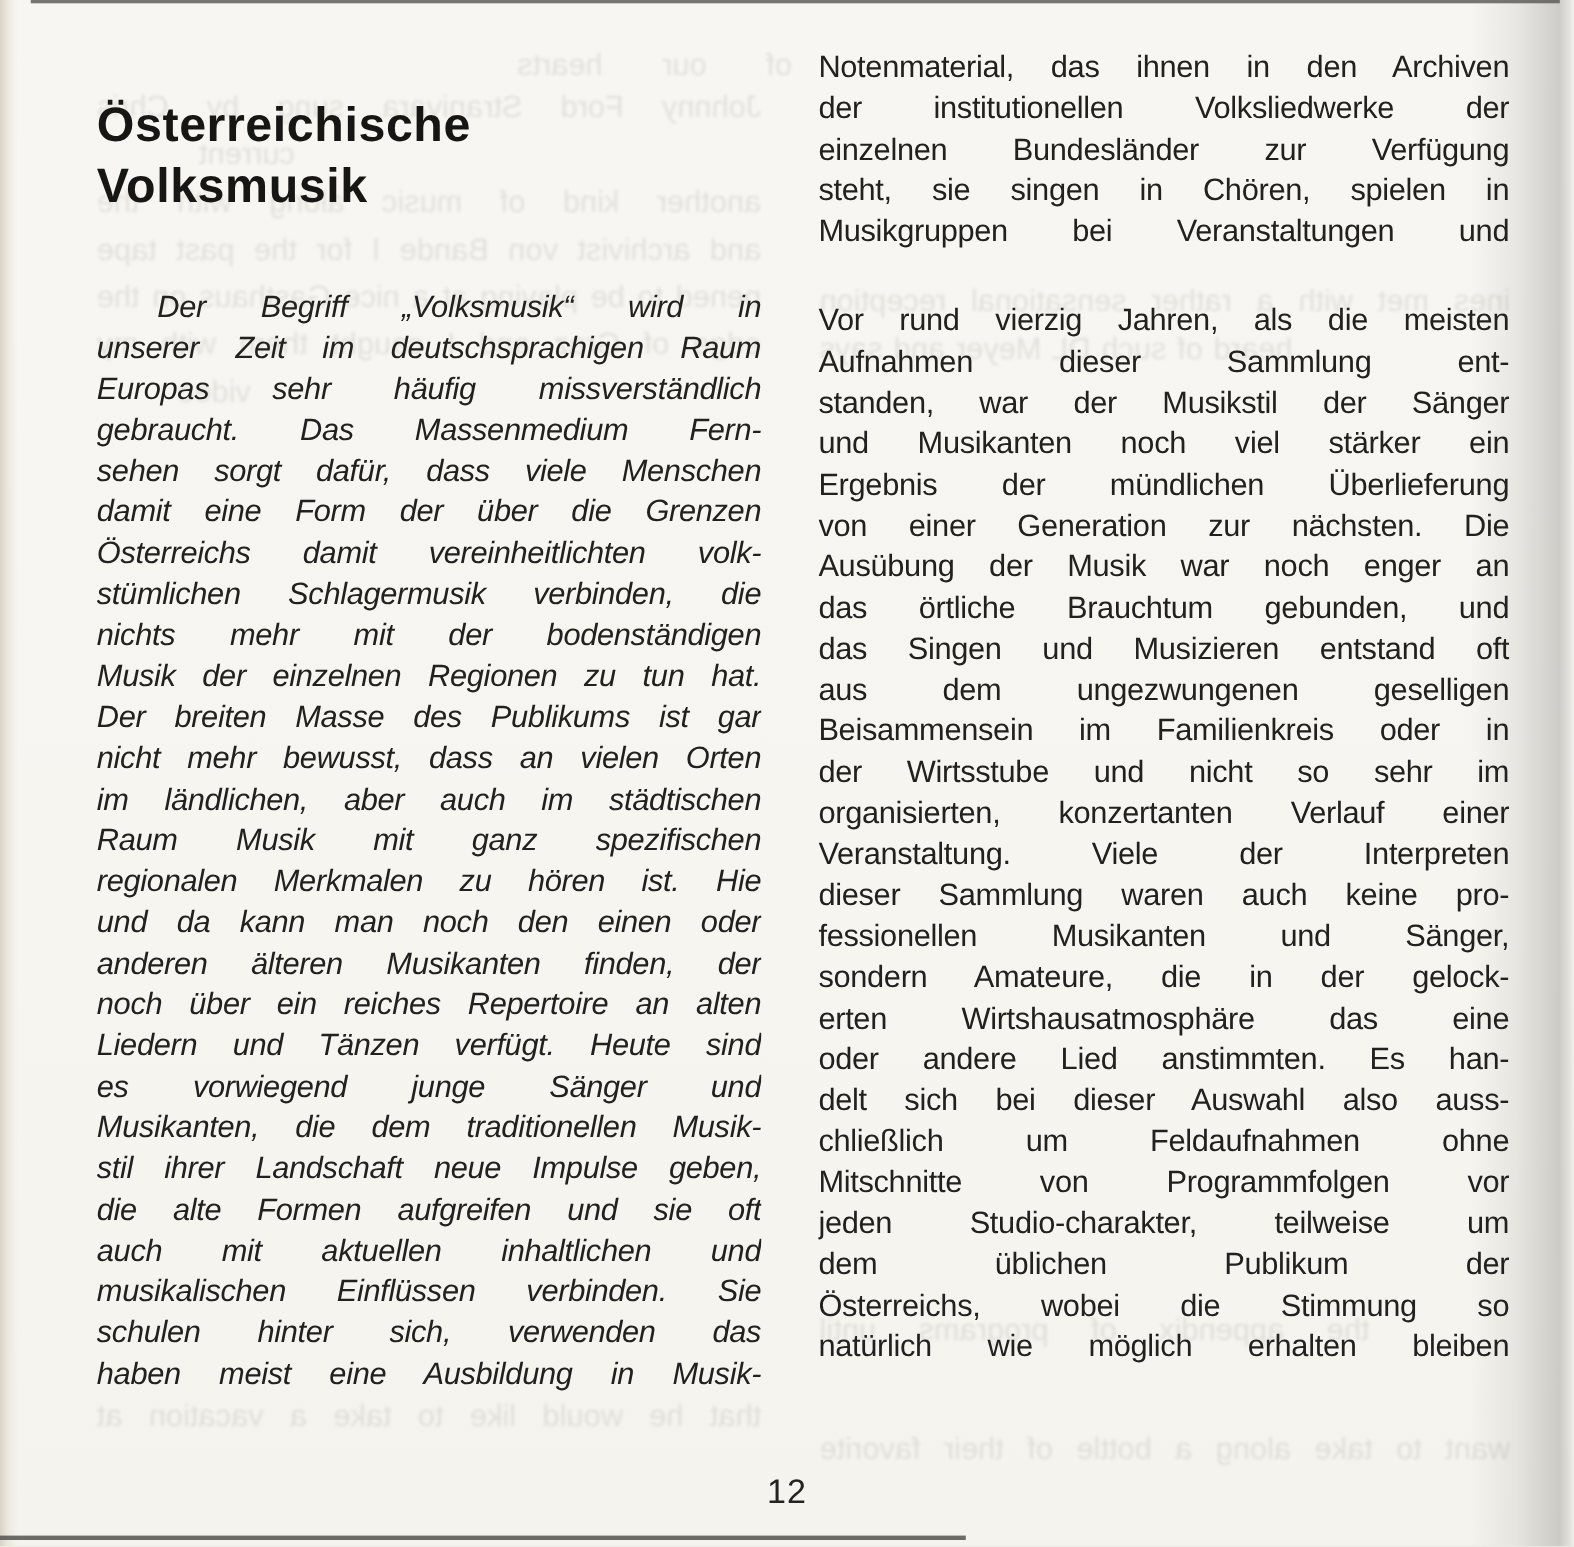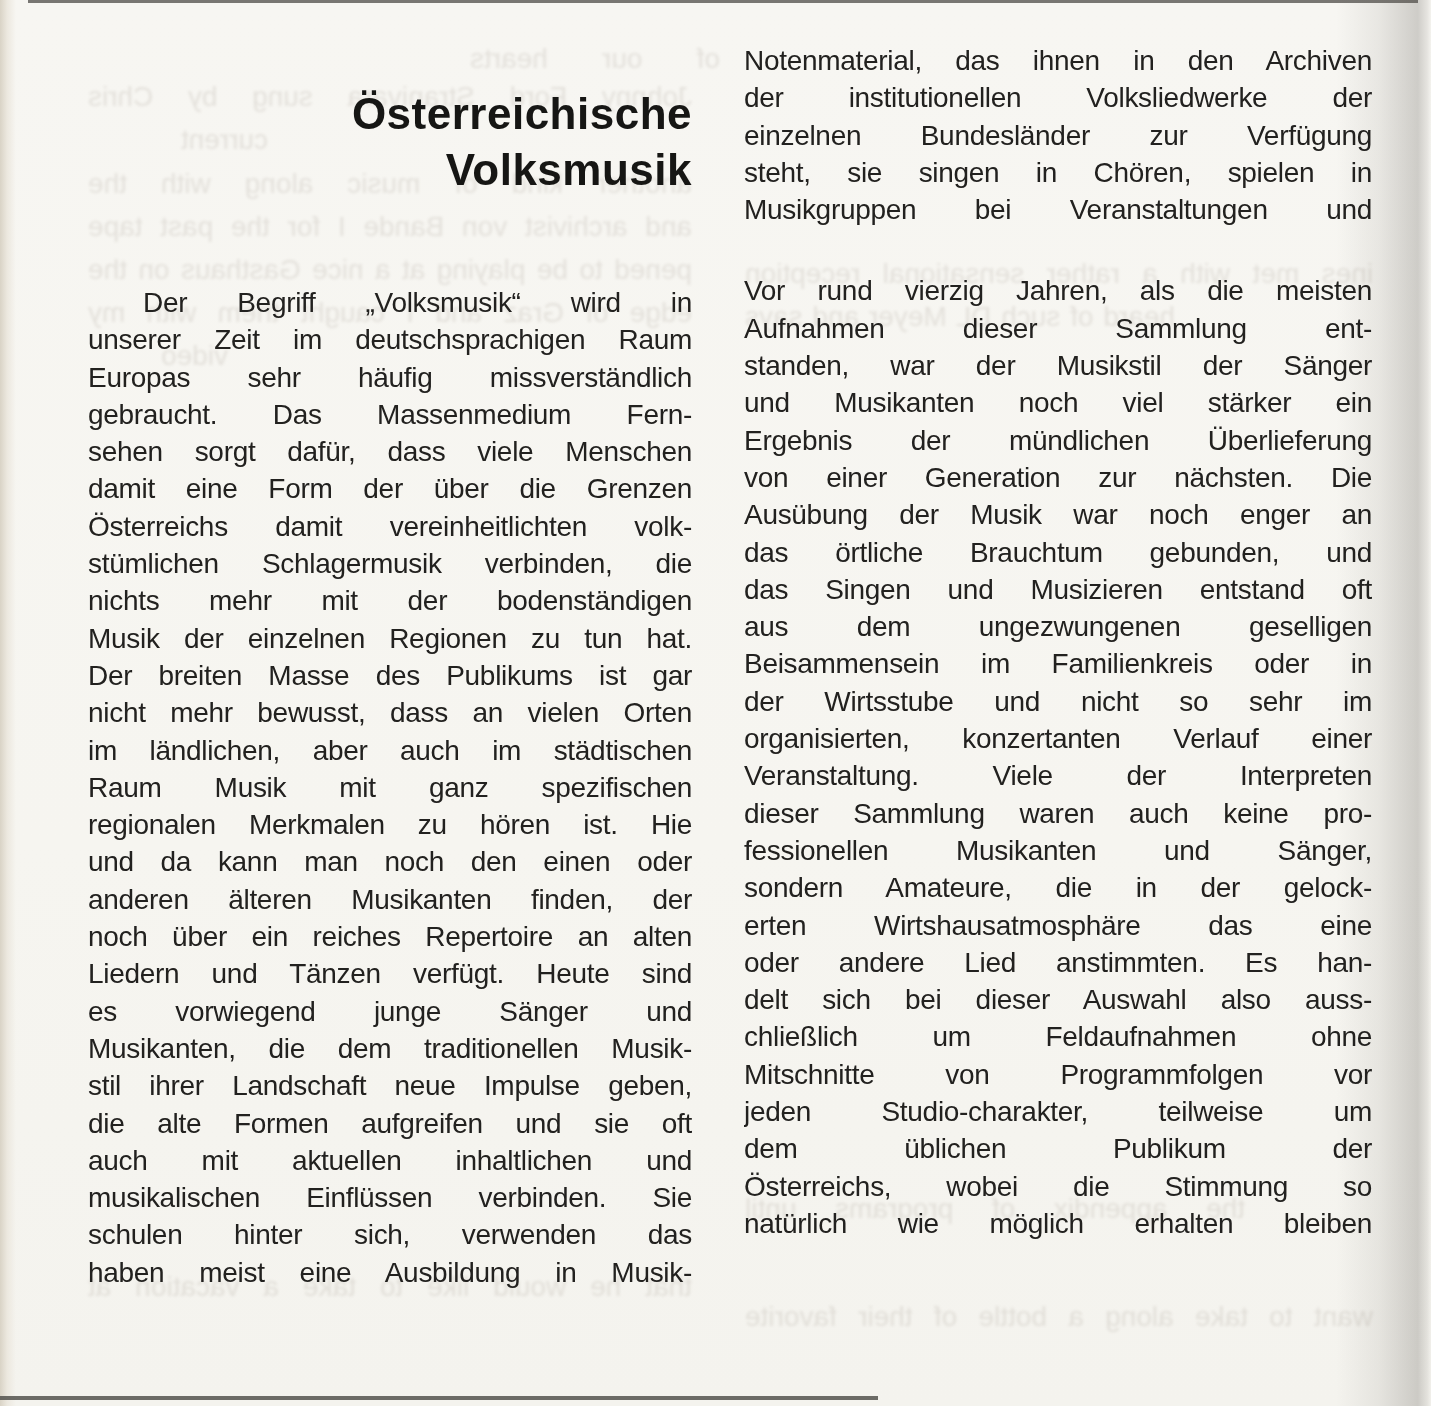--- a/index.html
+++ b/index.html
@@ -30,26 +30,26 @@
     color:#6e6052;
     opacity:.14;
     filter:blur(1.4px);
     transform:scaleX(-1);
     text-align:justify; text-align-last:justify;
     overflow:hidden; height:37px;
   }
 
   
   .col { position:absolute; z-index:2; }
-  .col-left  { left:88px;  top:284px; width:604px; }
+  .col-left  { left:88px;  top:260px; width:604px;font-style:italic; }
   .col-right { left:744px; top:42px;  width:628px; }
 
   .title {
     position:absolute; left:88px; top:86px; width:604px; z-index:2;
-    text-align:right; font-weight:bold;
+    text-align:left; font-weight:bold;
     font-size:44px; line-height:56px; color:#161614;
     letter-spacing:.5px;
   }
 
   .para { margin:0; }
   .para + .para { margin-top:44px; }
   .line {
     font-size:28px; line-height:37.3px; height:37.3px;
     letter-spacing:-0.3px;
     text-align:justify; text-align-last:justify;
@@ -157,14 +157,15 @@
         <div class="line">delt sich bei dieser Auswahl also auss-</div>
         <div class="line">chließlich um Feldaufnahmen ohne</div>
         <div class="line">Mitschnitte von Programmfolgen vor</div>
         <div class="line">jeden Studio-charakter, teilweise um</div>
         <div class="line">dem üblichen Publikum der</div>
         <div class="line">Österreichs, wobei die Stimmung so</div>
         <div class="line">natürlich wie möglich erhalten bleiben</div>
       </div>
     </div>
 
+  <div class="page-number">12</div>
 
 </div>
 
 </body></html>

